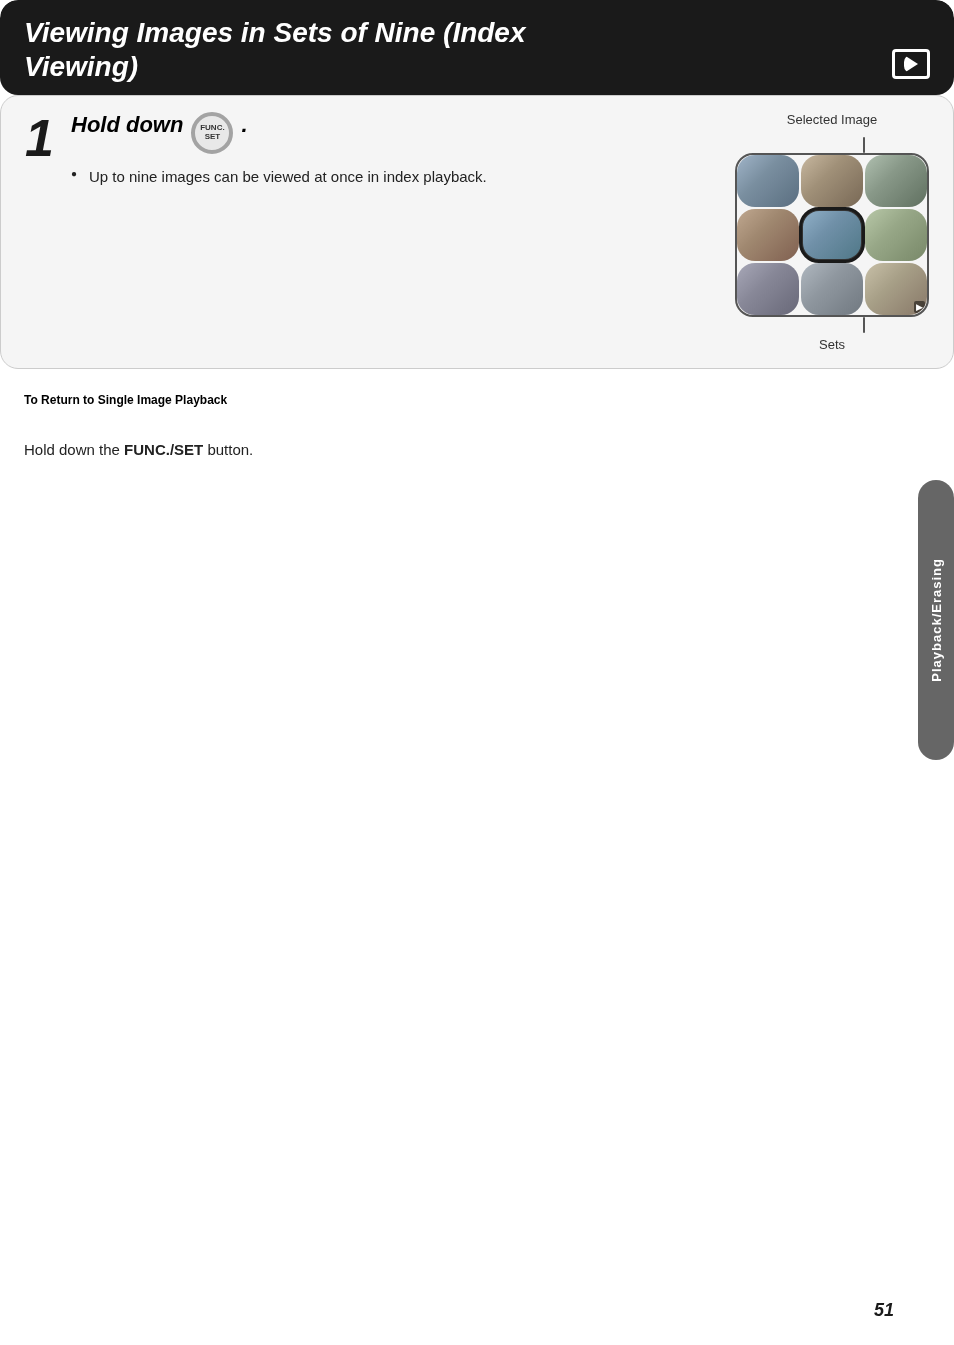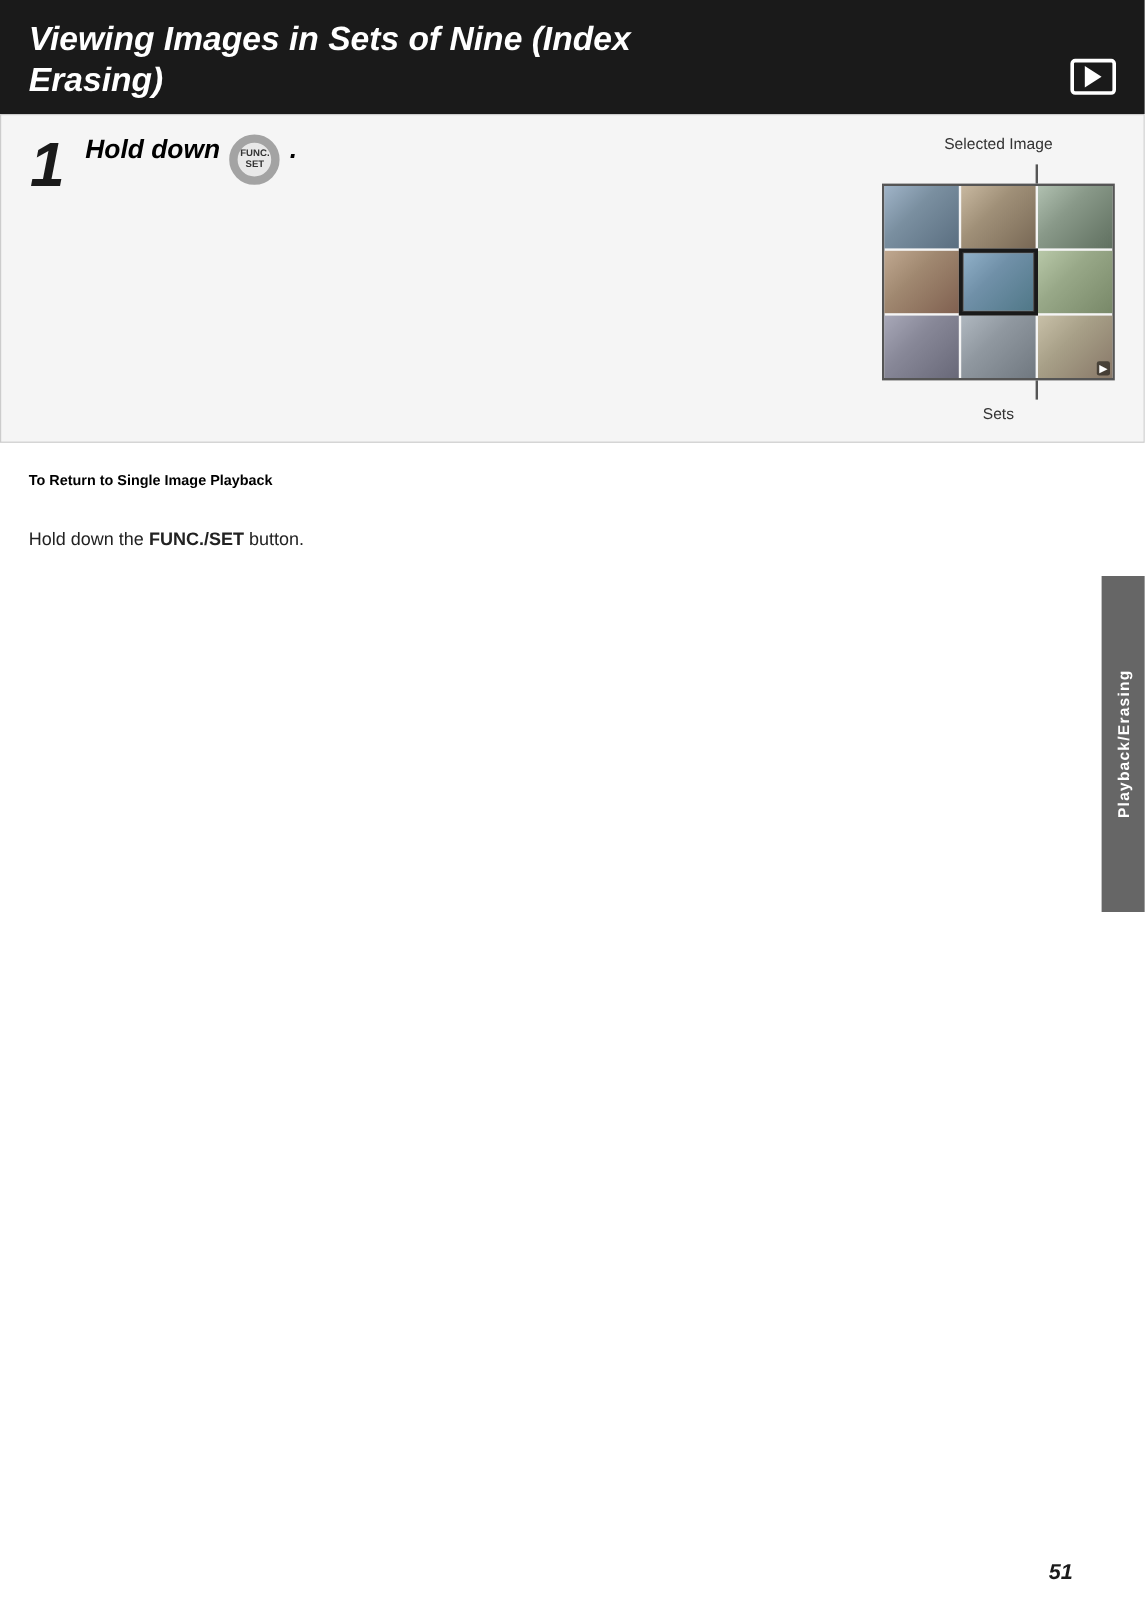--- a/index.html
+++ b/index.html
@@ -1,15 +1,15 @@
 <!DOCTYPE html>
 <html><head>
   <meta charset="utf-8">
   <style>
-    * { margin: 0; padding: 0; box-sizing: border-box; }
+    * { margin: 0; padding: 0; box-sizing: border-box; border-radius: 18px; }
     body {
       width: 954px;
       min-height: 1345px;
       background: #ffffff;
       font-family: Arial, Helvetica, sans-serif;
       position: relative;
     }
 
     
     .header-bar {
@@ -79,21 +79,21 @@
     }
     
     .func-btn {
       display: inline-flex;
       flex-direction: column;
       align-items: center;
       justify-content: center;
       width: 42px;
       height: 42px;
       border-radius: 50%;
-      border: 7px solid #a3a3a3;
+      border: 4px solid #a3a3a3;
       background: #e8e8e8;
       position: relative;
     }
     .func-btn-text {
       font-size: 8px;
       font-weight: bold;
       font-style: normal;
       color: #333;
       line-height: 1.1;
       text-align: center;
@@ -236,21 +236,21 @@
       font-style: italic;
       font-family: Arial Black, Arial, sans-serif;
     }
   </style>
 </head>
 <body>
 
 <div class="header-bar">
   <div class="header-title">
     <span>Viewing Images in Sets of Nine (Index</span><br>
-    <span>Erasing)</span>
+    <span>Viewing)</span>
   </div>
   <div class="header-icon">
     <div class="header-icon-inner"></div>
   </div>
 </div>
 
 <div class="step-section">
   <div class="step-number">1</div>
 
   <div style="display:flex; flex:1;">
@@ -259,20 +259,21 @@
         <span>Hold down</span>
         <div class="func-btn">
           <span class="func-btn-text">
             <span>FUNC.</span><br>
             <span>SET</span>
           </span>
         </div>
         <span>.</span>
       </div>
       <ul class="step-bullets">
+        <li>Up to nine images can be viewed at once in index playback.</li>
       </ul>
     </div>
 
     <div class="step-visual">
       <div class="selected-image-label">Selected Image</div>
       <div style="display:flex; flex-direction:column; align-items:center;">
         <div style="width:2px; height:16px; background:#555; margin-left:64px; margin-bottom:0;"></div>
         <div class="image-grid">
           <div class="grid-cell cell-0"></div>
           <div class="grid-cell cell-1"></div>

